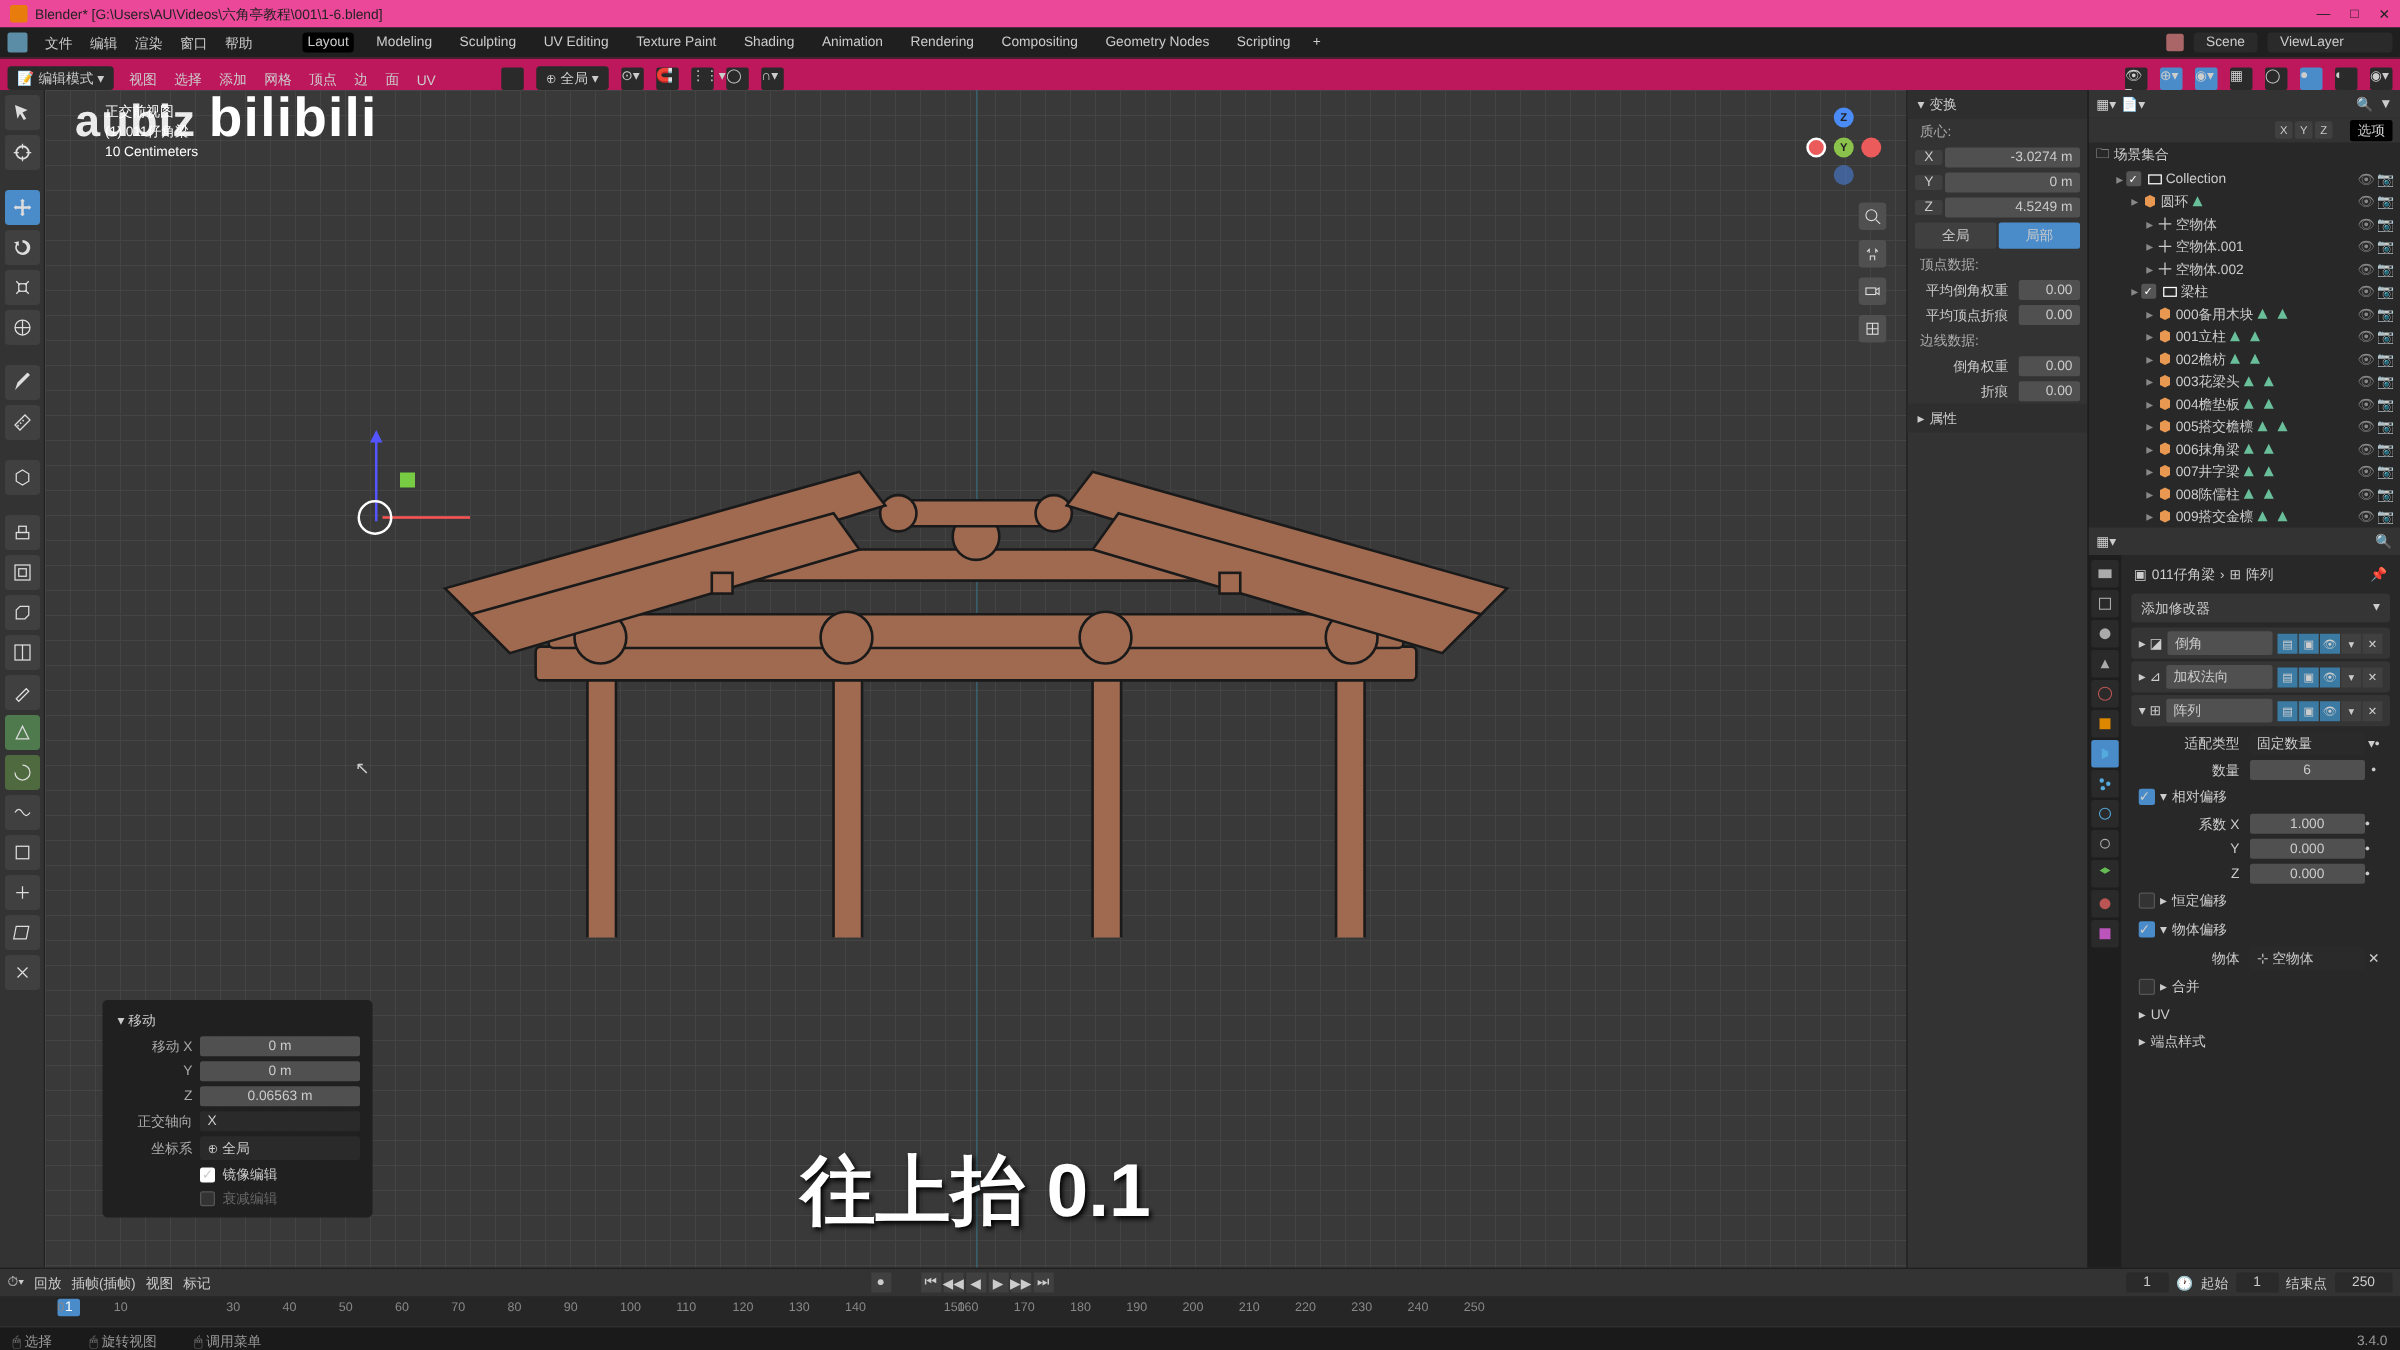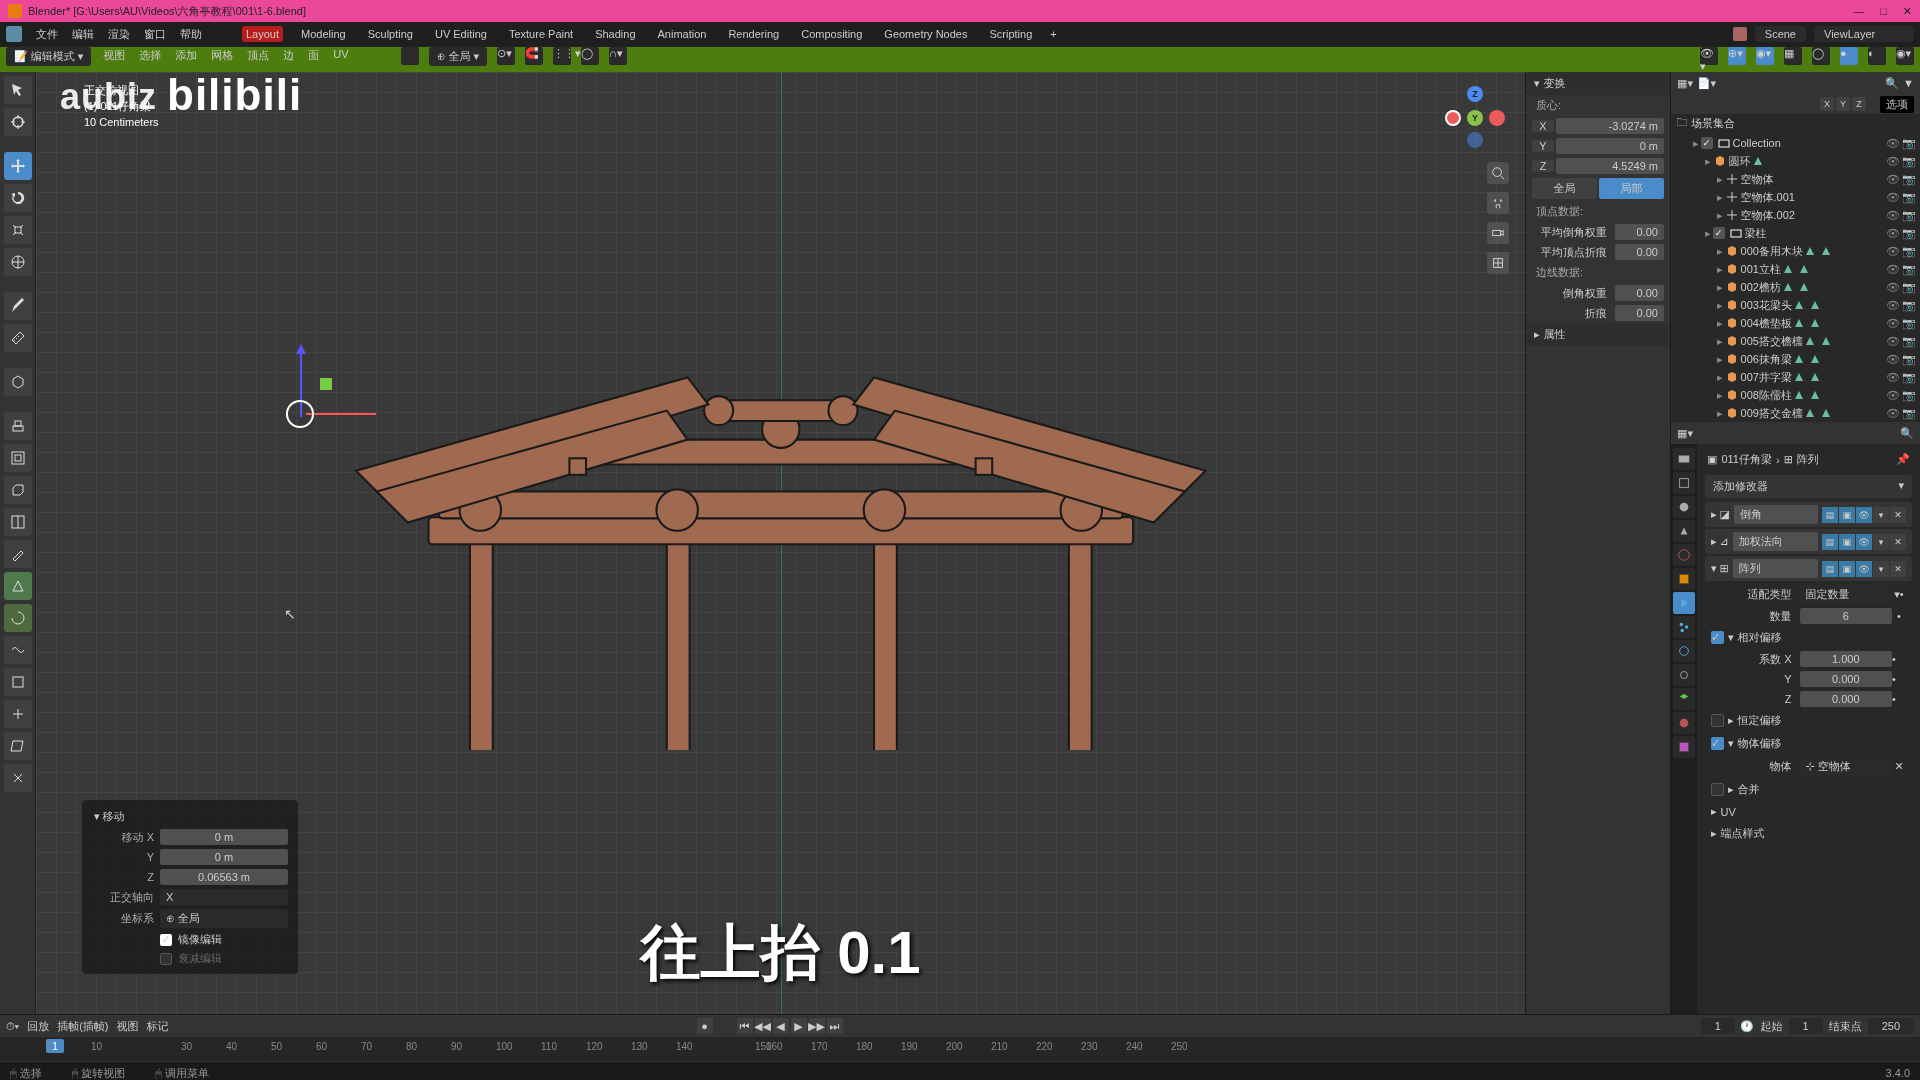--- a/index.html
+++ b/index.html
@@ -3,25 +3,25 @@
 <meta charset="utf-8">
 <style>
 * { margin: 0; padding: 0; box-sizing: border-box; font-family: "Microsoft YaHei", sans-serif; }
 body { background: #2b2b2b; color: #ccc; font-size: 11px; overflow: hidden; width: 1920px; height: 1080px; }
 .titlebar { height: 22px; background: #ec4899; color: #222; display: flex; align-items: center; padding: 0 8px; }
 .titlebar .controls { margin-left: auto; display: flex; gap: 16px; }
 .titlebar .controls span { cursor: pointer; }
 .menubar { height: 24px; background: #1f1f1f; display: flex; align-items: center; padding: 0 6px; gap: 14px; }
 .menubar .logo-square { width: 16px; height: 16px; background: #5b8ea6; border-radius: 2px; }
 .menubar .tab { padding: 2px 4px; }
-.menubar .tab.active { background: #b91c1c; border-radius: 3px; }
+.menubar .tab.active { background: #000000; border-radius: 3px; }
 .menubar .right { margin-left: auto; display: flex; align-items: center; gap: 8px; }
 .menubar .scene-label { background: #2a2a2a; padding: 2px 10px; border-radius: 3px; }
 .menubar .scene-icon { width: 14px; height: 14px; background: #a66; border-radius: 2px; }
-.header2 { height: 26px; background: #4d7c0f; display: flex; align-items: flex-start; padding: 0 6px; gap: 10px; border-top: 1px solid #222; }
+.header2 { height: 26px; background: #be185d; display: flex; align-items: flex-end; padding: 0 6px; gap: 10px; border-top: 1px solid #222; }
 .header2 .item { padding: 1px 2px; }
 .header2 .dd { background: #2a2a2a; padding: 2px 8px; border-radius: 3px; }
 .header2 .spacer { flex: 1; }
 .header2 .icon { width: 18px; height: 18px; background: #404040; border-radius: 2px; display:inline-block; }
 .header2 .icon.blue { background: #4a8bc9; }
 .header2 .icon.dark { background: #2a2a2a; }
 .main { display: flex; height: 942px; }
 .toolbar-left { width: 36px; background: #333; display: flex; flex-direction: column; gap: 4px; padding: 4px 4px; border-right:1px solid #222;}
 .toolbar-left .tbtn { width: 28px; height: 28px; background: #404040; border-radius: 3px; display: flex; align-items: center; justify-content: center; }
 .toolbar-left .tbtn.active { background: #4a8bc9; }

